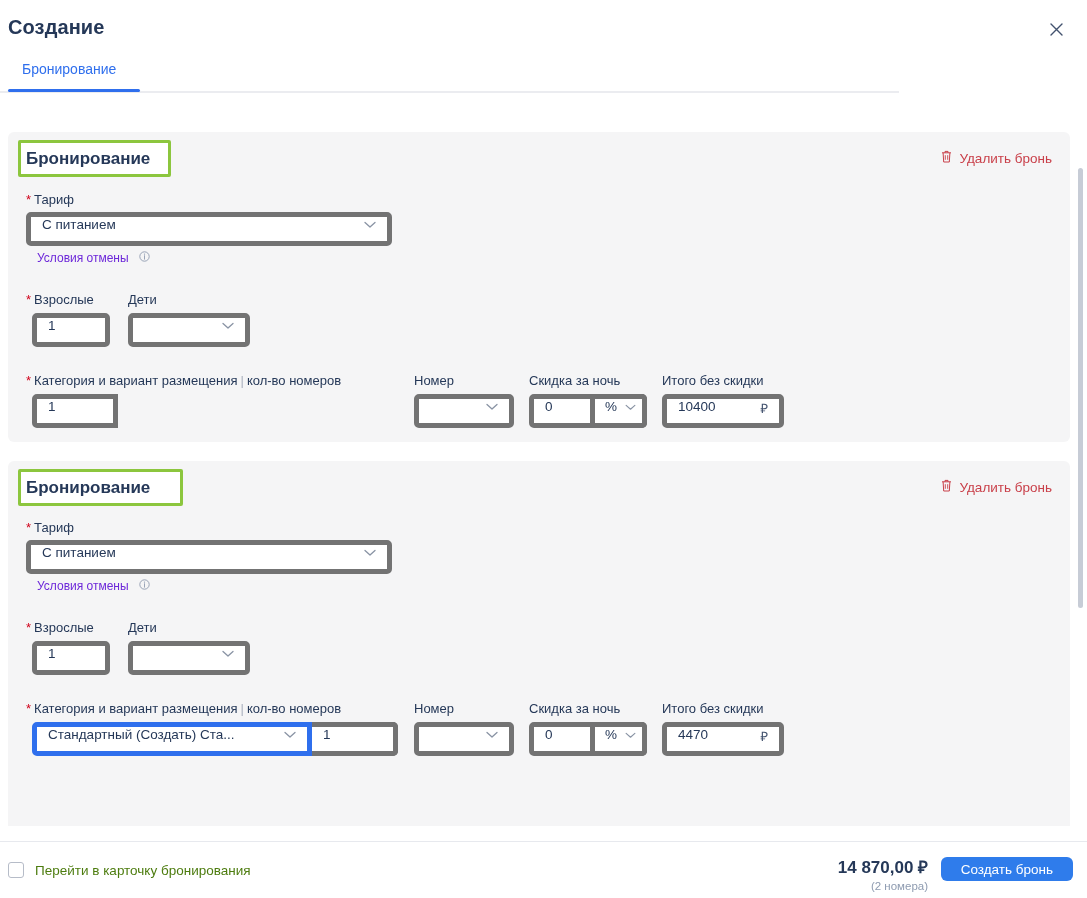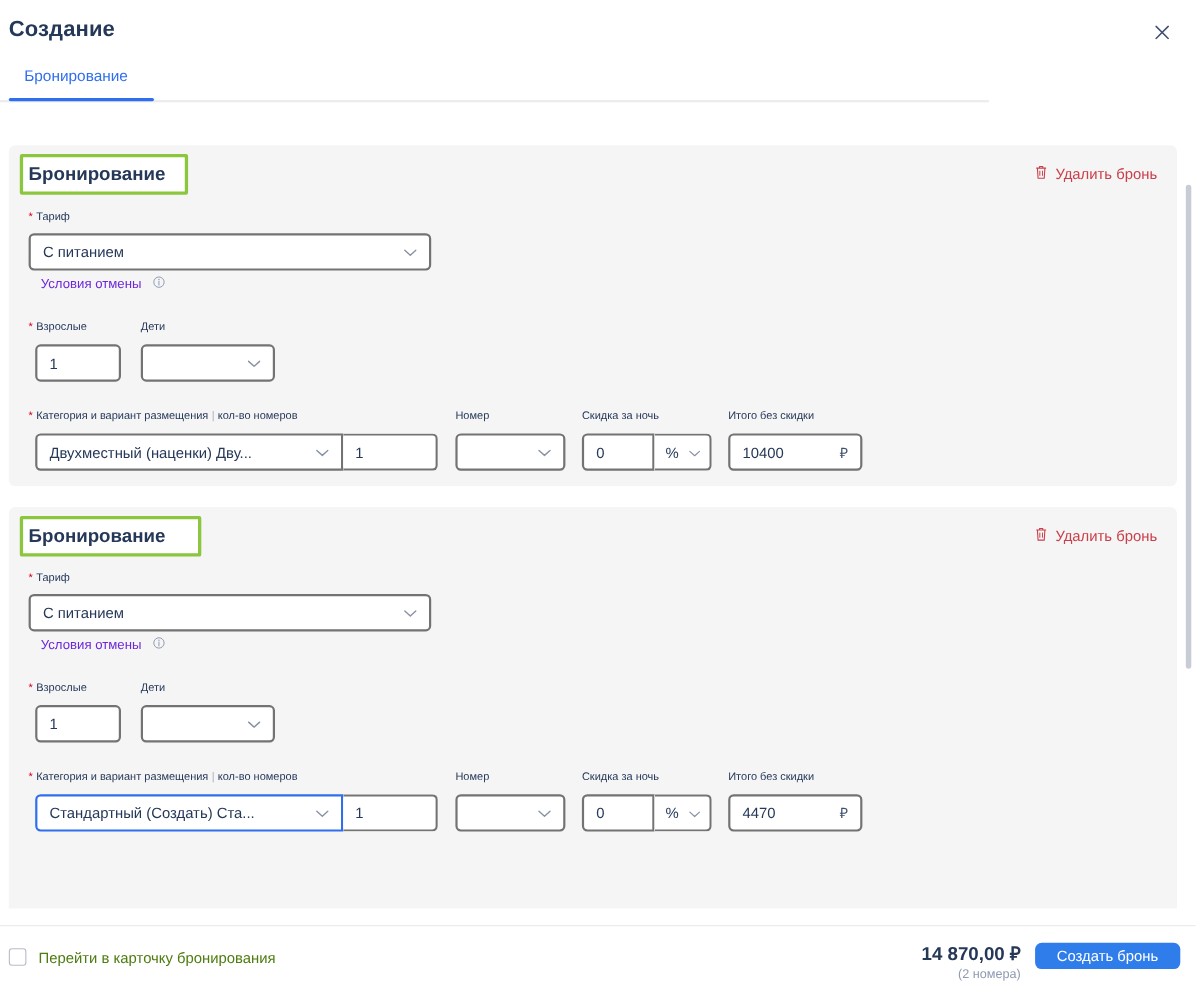--- a/index.html
+++ b/index.html
@@ -135,37 +135,37 @@
     right: 18px; top: 18px;
     font-size: 13.5px;
     color: #c9404a;
     display: flex; align-items: center; gap: 7px;
     cursor: pointer;
     white-space: nowrap;
   }
 
   .fld-label {
     position: absolute;
-    font-size: 10px;
+    font-size: 13px;
     color: #253858;
     white-space: nowrap;
   }
   .fld-label .req { color: #d0021b; margin-right: 3px; }
   .sep { color: #a9b0be; padding: 0 3px; }
 
   .inp {
     position: absolute;
     background: #ffffff;
-    border: 2px solid #737373;
+    border: 5px solid #737373;
     border-radius: 5px;
     height: 34px;
     font-size: 13.5px;
     font-family: "Liberation Sans", sans-serif;
     color: #253858;
-    display: flex; align-items: center;
+    display: flex; 
     padding: 0 11px;
     cursor: text;
   }
   .inp.focused { border-color: #2f6fed; }
   .sel {
     justify-content: space-between;
     cursor: pointer;
   }
   .sel .val { overflow: hidden; white-space: nowrap; text-overflow: ellipsis; }
   .chev {
@@ -328,28 +328,20 @@
           <svg width="12" height="8" viewBox="0 0 12 8" aria-hidden="true">
               <path d="M1 1.5 L6 6 L11 1.5" stroke="#8993a4" stroke-width="1.3" fill="none" stroke-linecap="round" stroke-linejoin="round"></path>
             </svg>
         </span>
       </div>
 
       <div class="fld-label" style="left:18px; top:241px;">
         <span class="req">*</span><span>Категория и вариант размещения</span><span class="sep">|</span><span>кол-во номеров</span>
       </div>
       <div class="grp" style="left:24px; top:262px;">
-        <div class="inp sel" style="width:280px;">
-          <span class="val">Двухместный (наценки) Дву...</span>
-          <span class="chev">
-            <svg width="12" height="8" viewBox="0 0 12 8" aria-hidden="true">
-                <path d="M1 1.5 L6 6 L11 1.5" stroke="#8993a4" stroke-width="1.3" fill="none" stroke-linecap="round" stroke-linejoin="round"></path>
-              </svg>
-          </span>
-        </div>
         <div class="inp" style="width:86px;">
           <span>1</span>
         </div>
       </div>
 
       <div class="fld-label" style="left:406px; top:241px;">Номер</div>
       <div class="inp sel" style="left:406px; top:262px; width:100px;">
         <span class="val placeholder-empty"></span>
         <span class="chev">
           <svg width="12" height="8" viewBox="0 0 12 8" aria-hidden="true">

